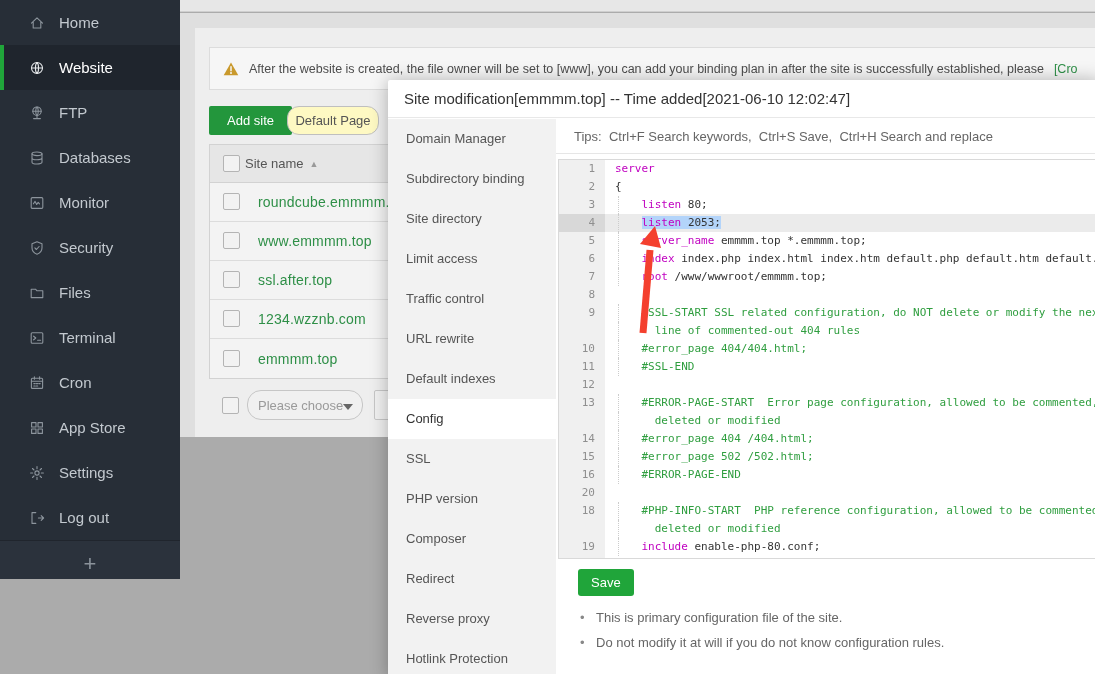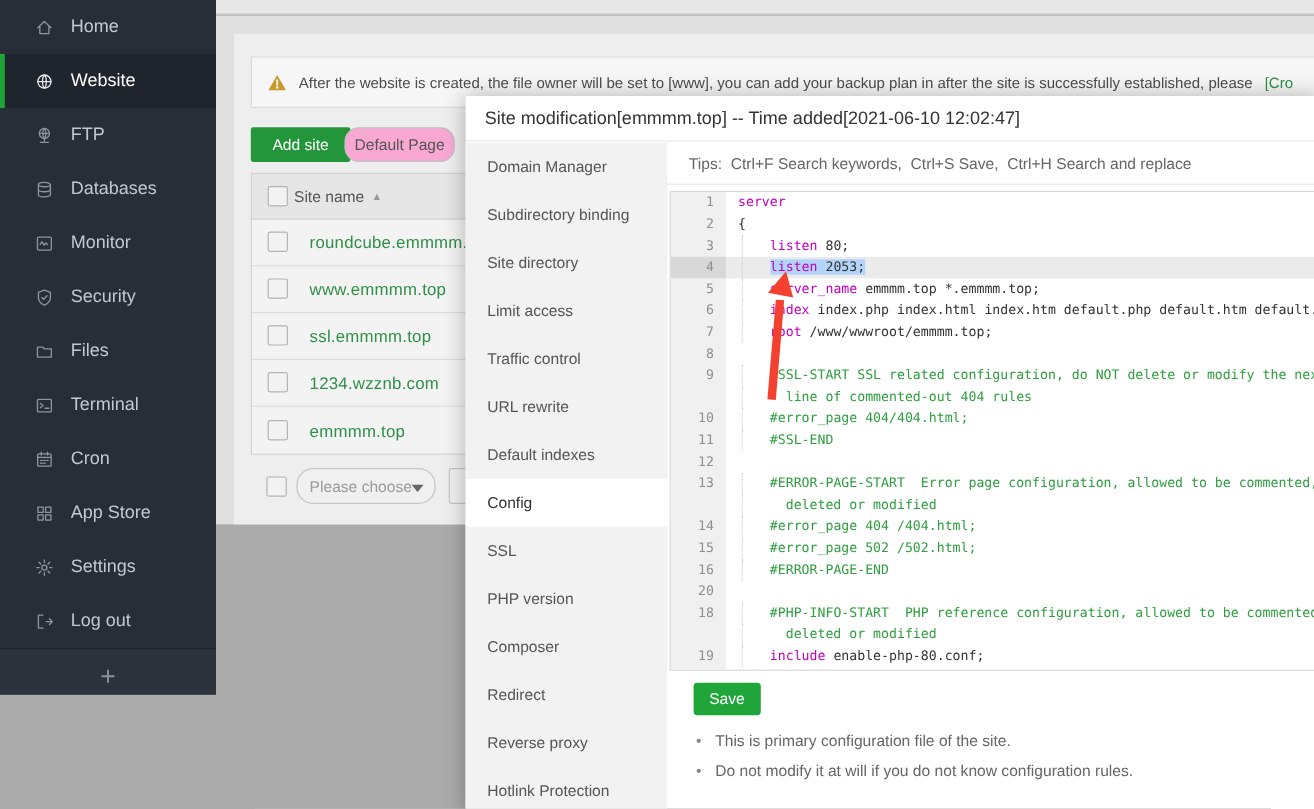--- a/index.html
+++ b/index.html
@@ -32,21 +32,21 @@
   .card{position:absolute;left:195px;top:28px;width:900px;height:409px;background:#eeeeee}
   .banner-box{position:absolute;left:209px;top:47px;width:900px;height:43px;background:#f6f6f6;
               border:1px solid #dcdcdc;display:flex;align-items:center;padding-left:13px;gap:10px;
               font-size:12.5px;color:#4c4c4c;white-space:nowrap;overflow:hidden;z-index:2}
   .wicon{width:16px;height:16px;flex:0 0 16px;color:var(--warning)}
   .wicon svg{width:100%;height:100%}
   .banner-link{color:var(--link);text-decoration:none;cursor:pointer}
   .btn-add{position:absolute;left:209px;top:106px;width:83px;height:29px;background:var(--accent-dim);
            color:#fff;font-size:13px;border:none;border-radius:2px;cursor:pointer;
            font-family:inherit}
-  .btn-default{position:absolute;left:287px;top:106px;width:92px;height:29px;background:#f9a8d4;
+  .btn-default{position:absolute;left:287px;top:106px;width:92px;height:29px;background:#fef9c3;
            border:1px solid #bfbfbf;border-radius:12px;color:#555;font-size:13px;cursor:pointer;
            font-family:inherit}
   .table{position:absolute;left:209px;top:144px;width:400px;background:#f3f3f3;
          border:1px solid #d2d2d2}
   .thead{height:38px;background:#e6e6e6;border-bottom:1px solid #d2d2d2;display:flex;
          align-items:center;position:relative;font-size:13px;color:#555}
   .trow{height:39px;border-bottom:1px solid #dcdcdc;display:flex;align-items:center;position:relative;
         overflow:hidden}
   .trow:last-child{border-bottom:none}
   .cbx{position:absolute;left:13px;top:50%;margin-top:-9px;width:17px;height:17px;
@@ -224,21 +224,21 @@
   <div class="card"></div>
 
   <div class="banner-box">
     <span class="wicon">
       <svg viewBox="0 0 16 16">
           <path d="M8 1.6 15.3 14.2H.7Z" fill="currentColor"></path>
           <path d="M8 5.8v4" stroke="#f6f6f6" stroke-width="1.5" stroke-linecap="round"></path>
           <circle cx="8" cy="11.9" r="1" fill="#f6f6f6"></circle>
         </svg>
     </span>
-    <span>After the website is created, the file owner will be set to [www], you can add your backup plan in after the site is successfully established, please</span>
+    <span>After the website is created, the file owner will be set to [www], you can add your binding plan in after the site is successfully established, please</span>
     <a class="banner-link">[Cro</a>
   </div>
 
   <button class="btn-add">Add site</button>
   <button class="btn-default">Default Page</button>
 
   <div class="table">
     <div class="thead">
       <span class="cbx"></span>
       <span class="hlabel">Site name</span>
@@ -248,21 +248,21 @@
         <div class="trow">
           <span class="cbx"></span>
           <a class="slink">roundcube.emmmm.top</a>
         </div>
         <div class="trow">
           <span class="cbx"></span>
           <a class="slink">www.emmmm.top</a>
         </div>
         <div class="trow">
           <span class="cbx"></span>
-          <a class="slink">ssl.emmmm.top</a>
+          <a class="slink">ssl.after.top</a>
         </div>
         <div class="trow">
           <span class="cbx"></span>
           <a class="slink">1234.wzznb.com</a>
         </div>
         <div class="trow">
           <span class="cbx"></span>
           <a class="slink">emmmm.top</a>
         </div>
       </div>

